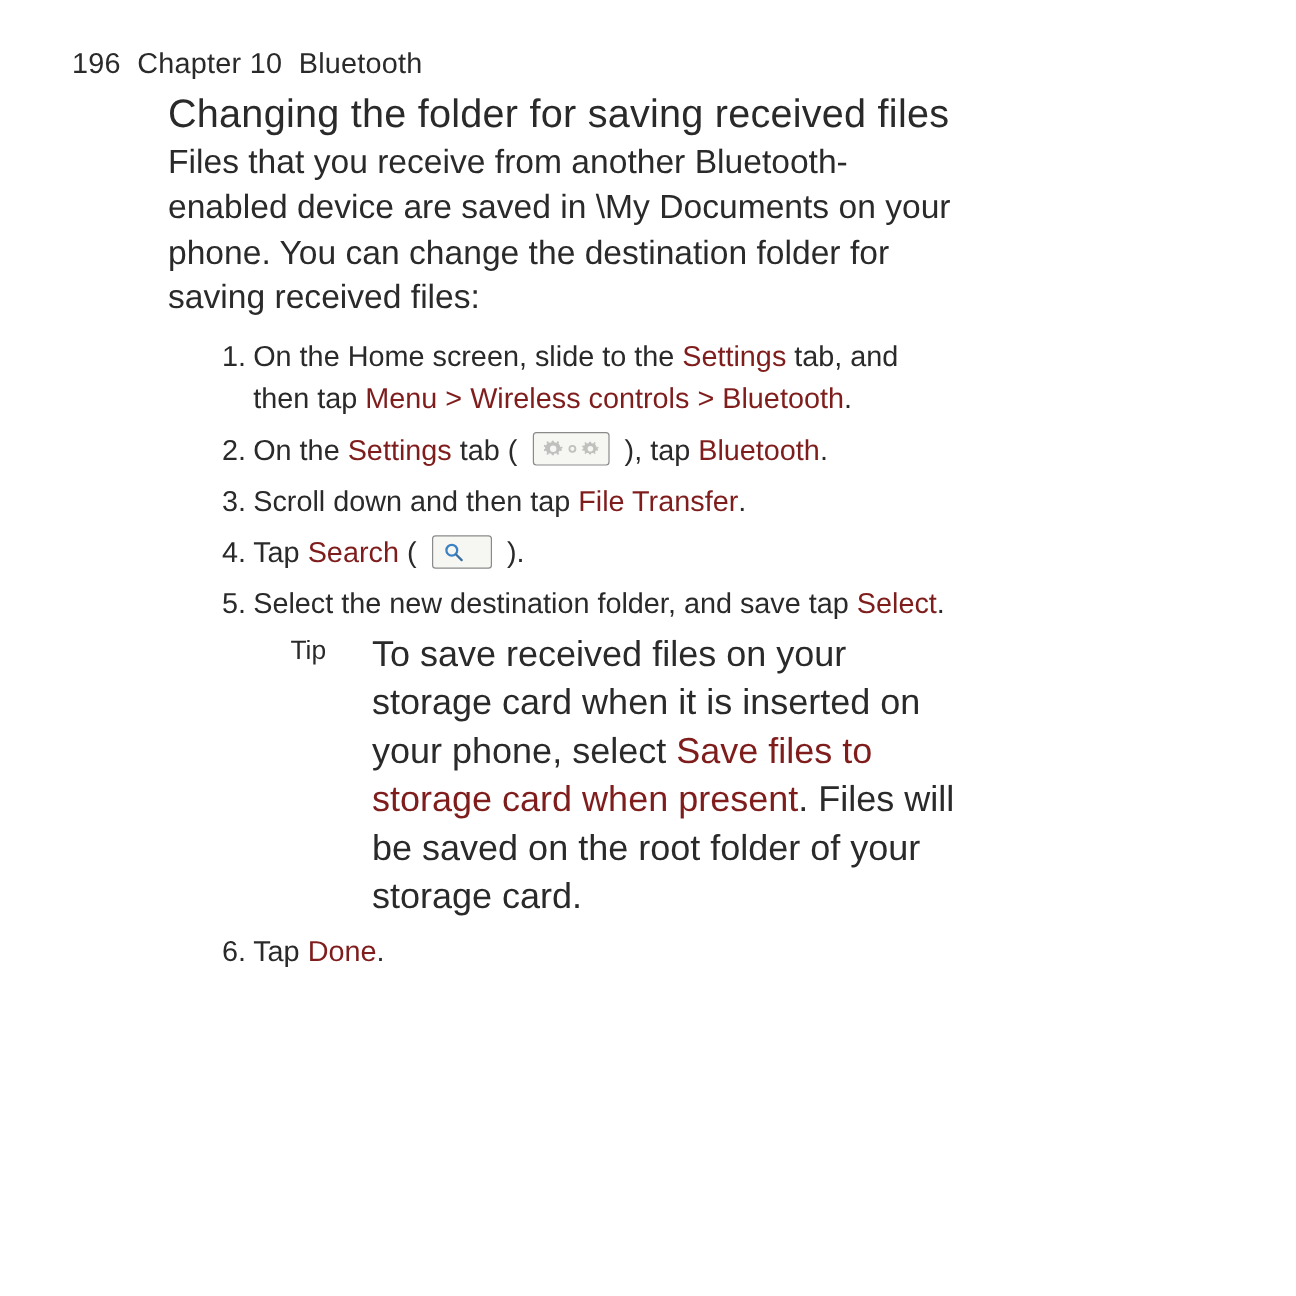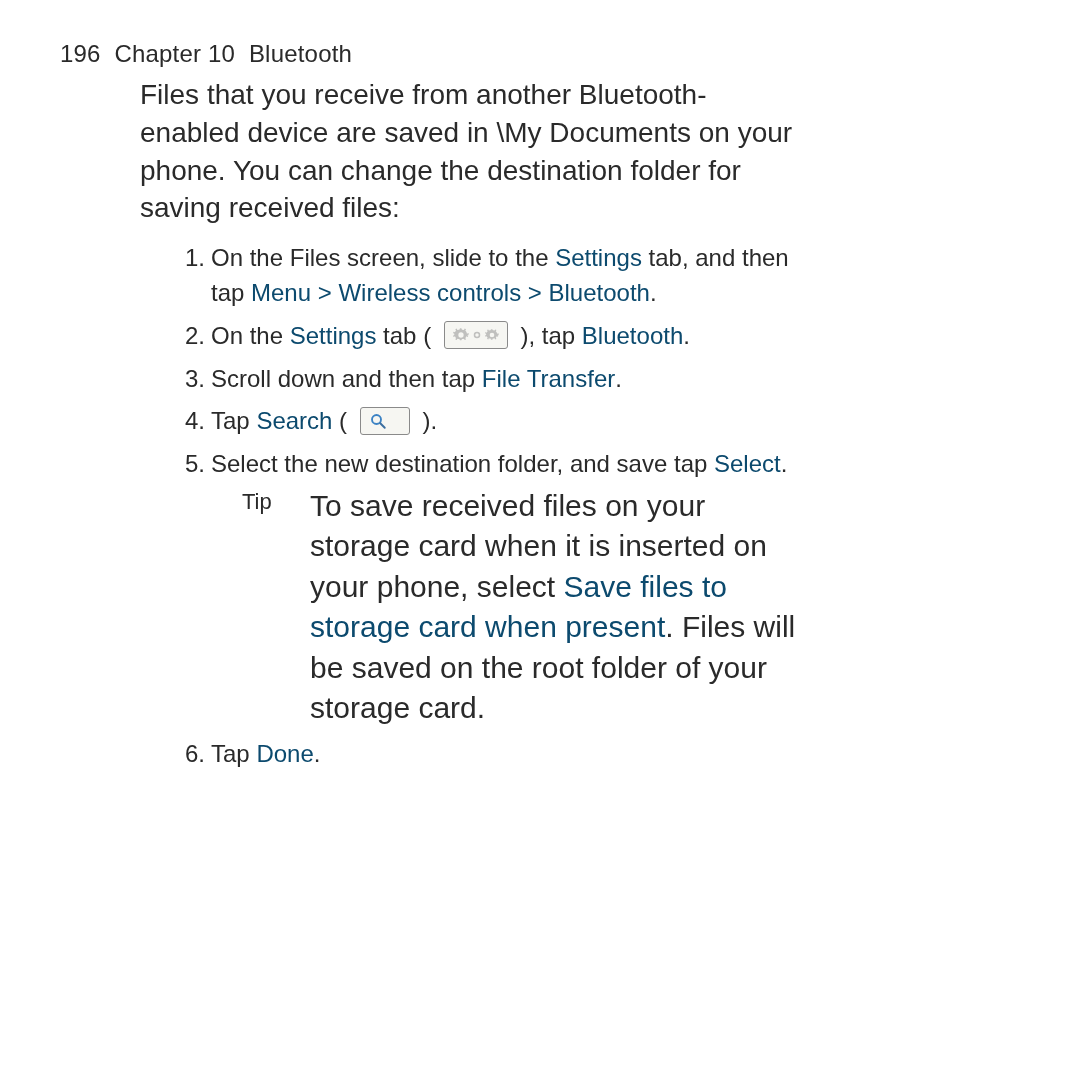--- a/index.html
+++ b/index.html
@@ -53,21 +53,21 @@
   }
   ol.steps > li .num {
     position: absolute;
     left: 0;
     top: 0;
     width: 30px;
     text-align: right;
   }
   .bold {
     font-weight: 500;
-    color: #0c4a6e;
+    color: #7f1d1d;
   }
   .icon-box {
     display: inline-block;
     vertical-align: middle;
     border: 1px solid #8a8a8a;
     background: #f6f6f2;
     border-radius: 3px;
     margin: 0 6px;
     position: relative;
     top: -2px;
@@ -120,27 +120,28 @@
 </head>
 <body>
 
 <div class="page">
 
   <div class="header-line">
     <span>196</span>&nbsp;&nbsp;<span>Chapter 10</span>&nbsp;&nbsp;<span>Bluetooth</span>
   </div>
 
   <div class="section">
+    <h2 class="section-title">Changing the folder for saving received files</h2>
     <p class="intro">Files that you receive from another Bluetooth-enabled device are saved in \My Documents on your phone. You can change the destination folder for saving received files:</p>
 
     <ol class="steps">
 
       <li>
         <span class="num">1.</span>
-        <span>On the Files screen, slide to the </span><span class="bold">Settings</span><span> tab, and then tap </span><span class="bold">Menu &gt; Wireless controls &gt; Bluetooth</span><span>.</span>
+        <span>On the Home screen, slide to the </span><span class="bold">Settings</span><span> tab, and then tap </span><span class="bold">Menu &gt; Wireless controls &gt; Bluetooth</span><span>.</span>
       </li>
 
       <li>
         <span class="num">2.</span>
         <span>On the </span><span class="bold">Settings</span><span> tab ( </span><span class="icon-box icon-settings"><span class="gear-row">
               <svg class="gear" width="16" height="16" viewBox="0 0 24 24">
                 <path fill="currentColor" d="M12 8a4 4 0 100 8 4 4 0 000-8zm9 4l2 1-1 2-2-1a9 9 0 01-1.5 2.6l1 2-2 1-1-2a9 9 0 01-3 .4l-1 2h-2l-1-2a9 9 0 01-3-.4l-1 2-2-1 1-2A9 9 0 013 14l-2 1-1-2 2-1a9 9 0 010-2L0 9l1-2 2 1a9 9 0 011.5-2.6l-1-2 2-1 1 2a9 9 0 013-.4l1-2h2l1 2a9 9 0 013 .4l1-2 2 1-1 2A9 9 0 0121 10l2-1 1 2-2 1a9 9 0 010 0z" opacity="0.5"></path>
               </svg>
               <svg class="gear" width="12" height="12" viewBox="0 0 24 24">
                 <circle cx="12" cy="12" r="5" fill="none" stroke="currentColor" stroke-width="3" opacity="0.5"></circle>

